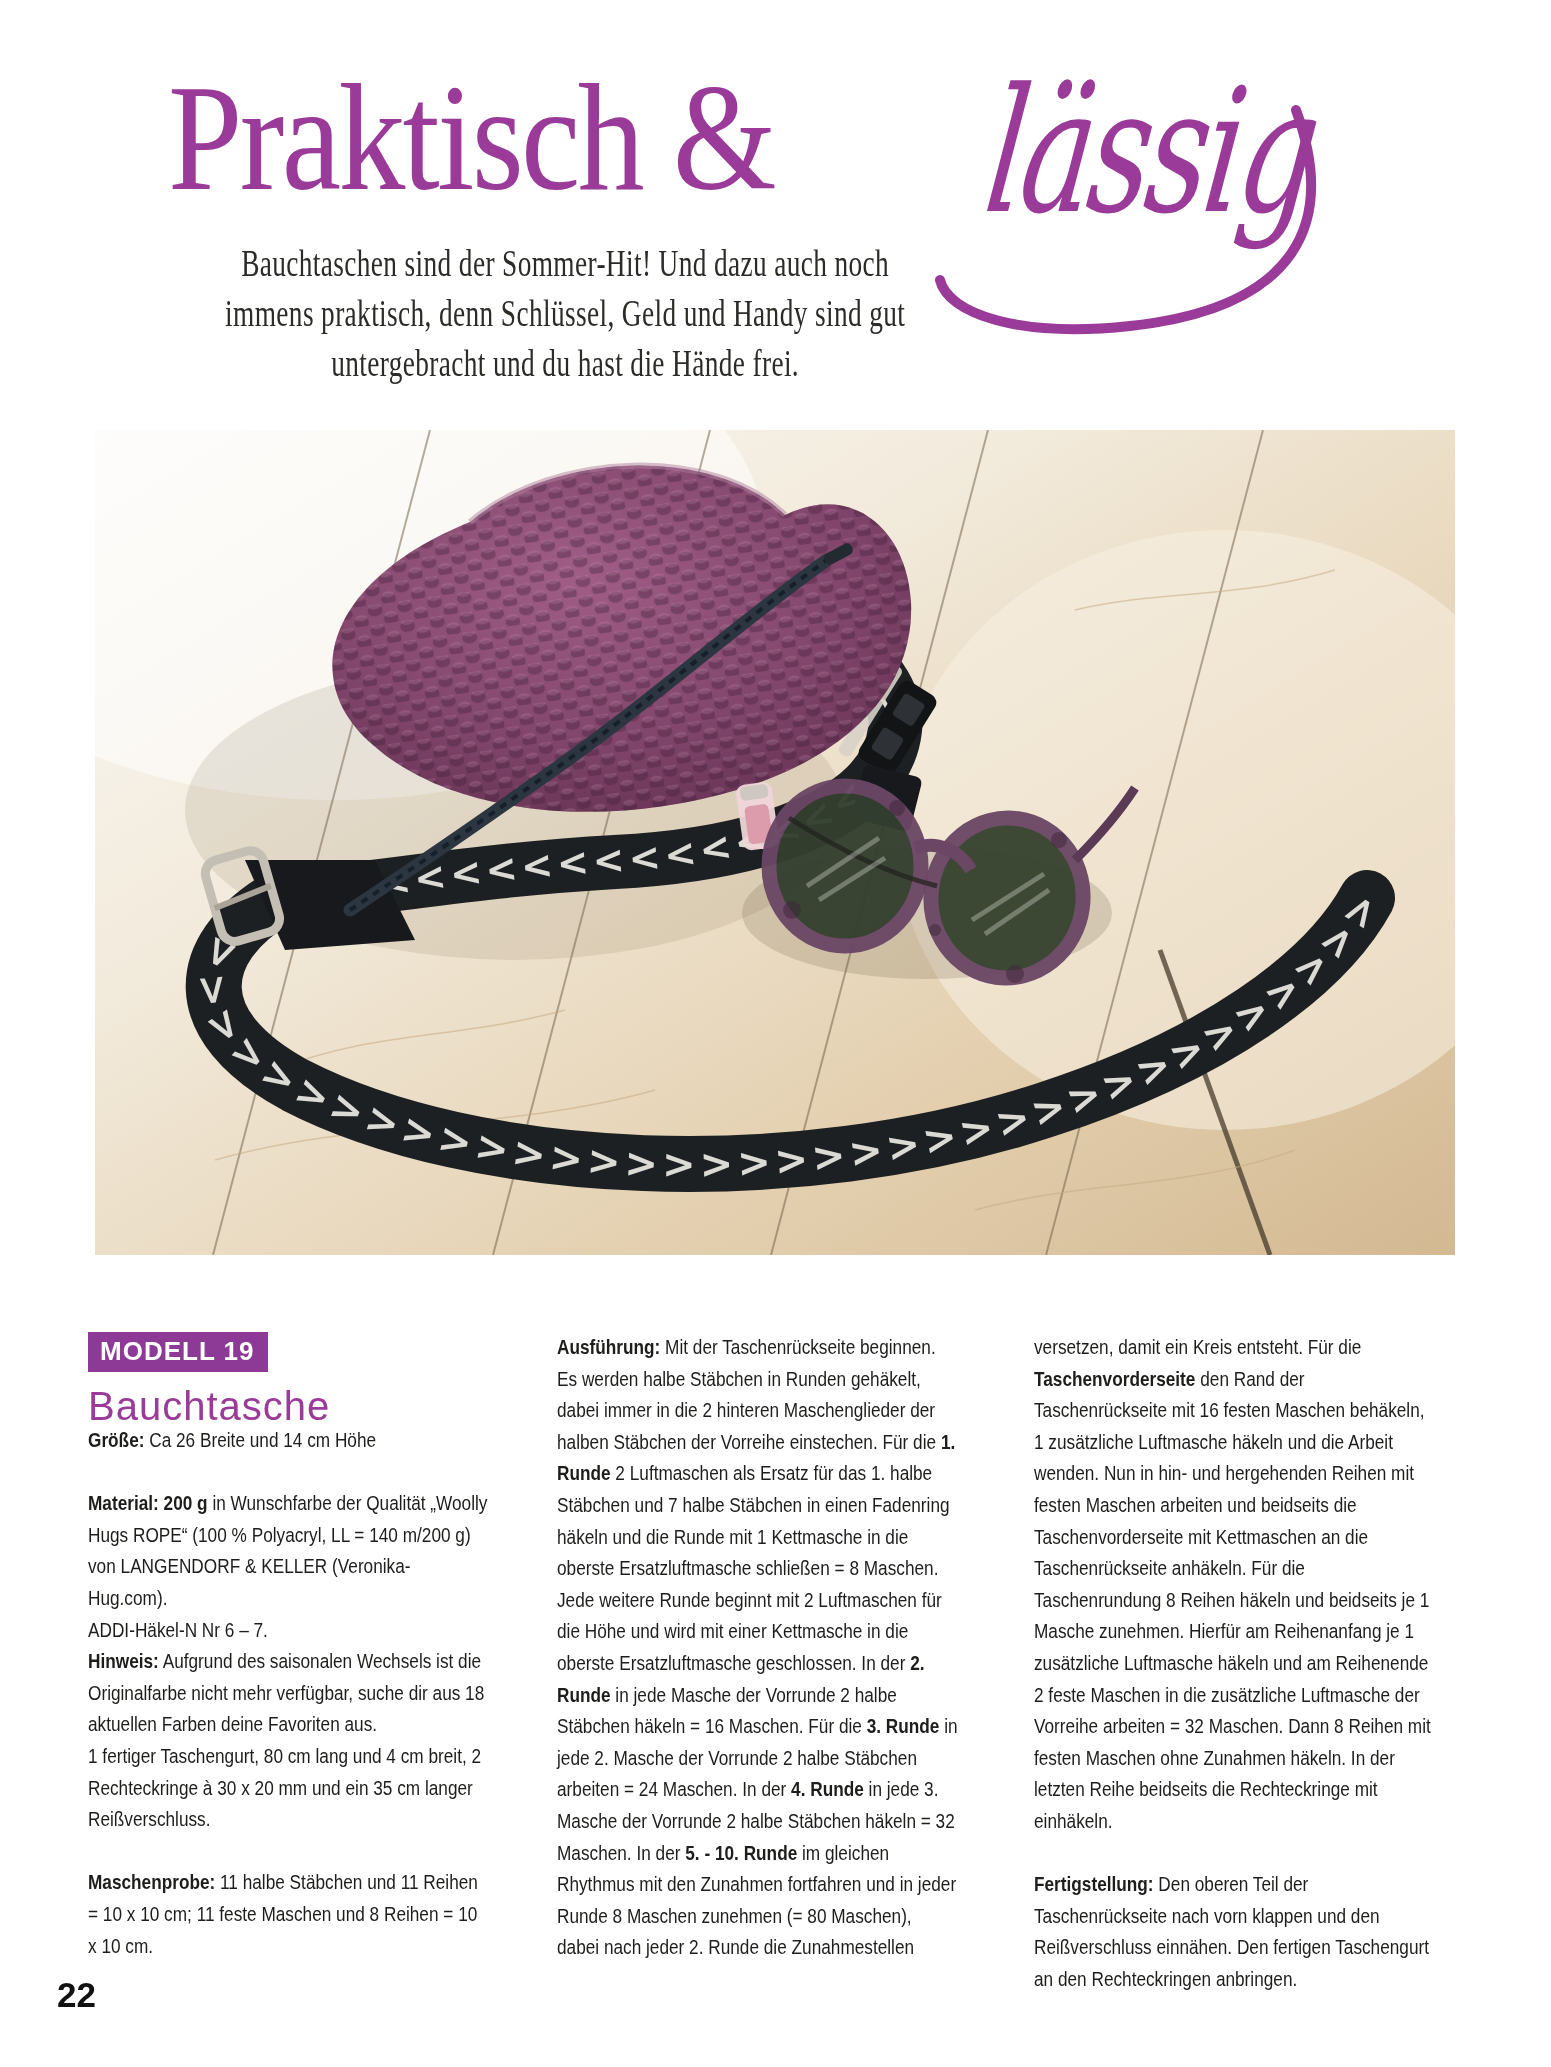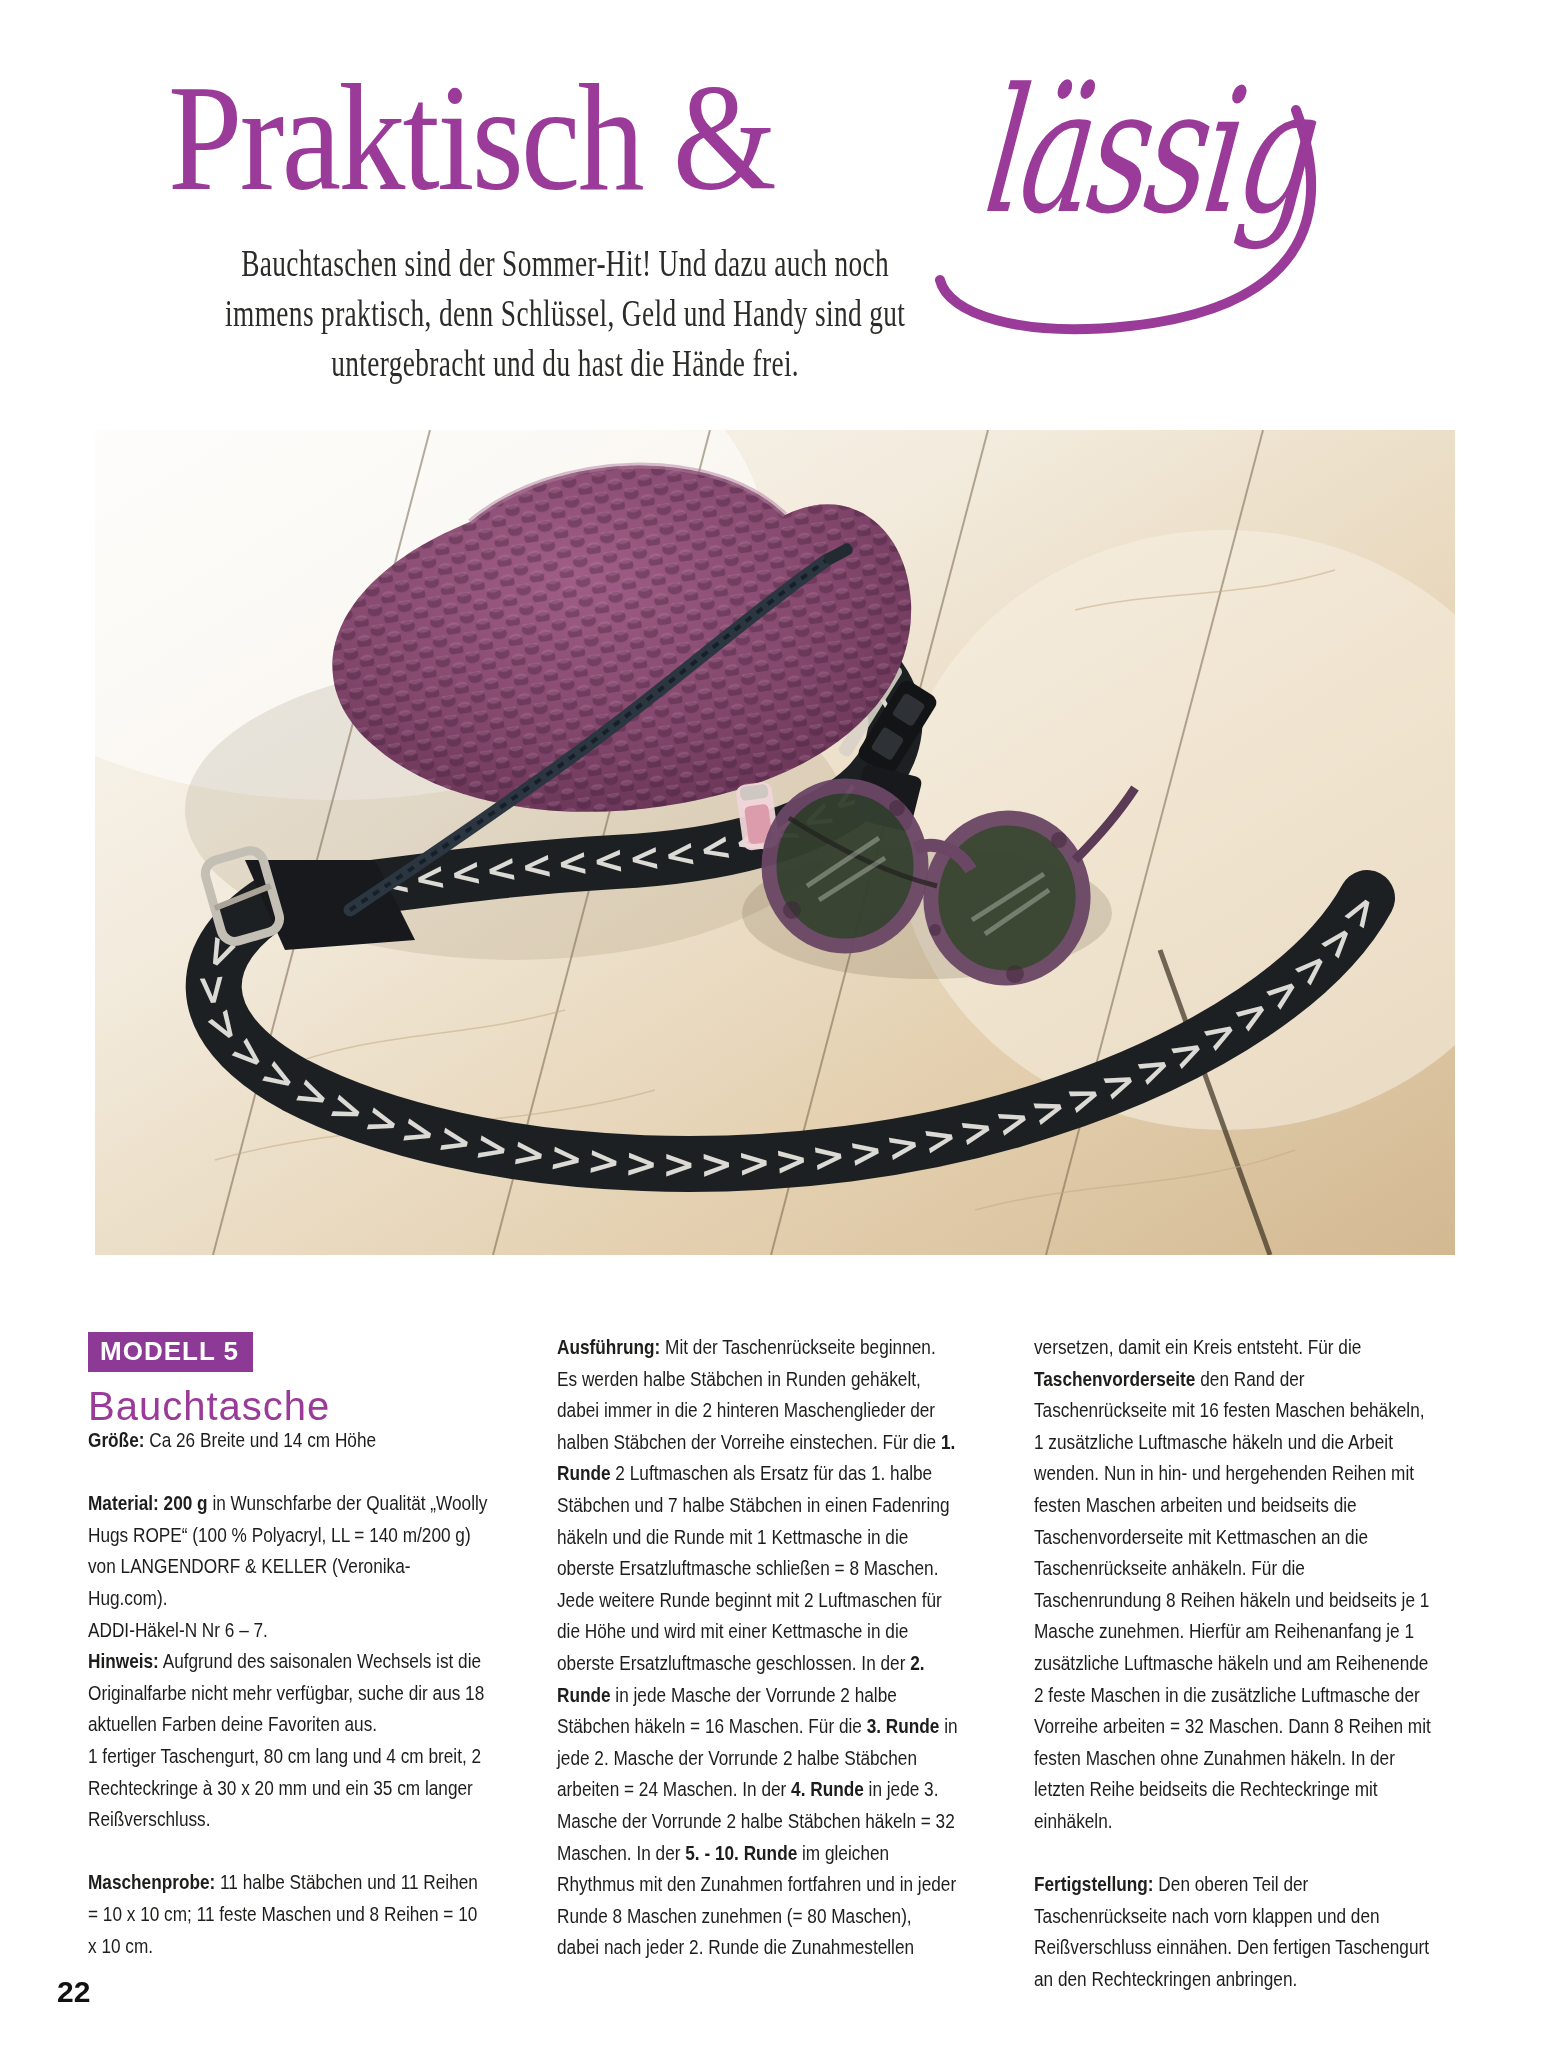--- a/index.html
+++ b/index.html
@@ -90,21 +90,21 @@
   .col p { margin:0; }
   .col b { font-weight:700; }
   .gap-before { margin-top:31.6px !important; }
 
   .col1 { left:88px;  top:1424px; }
   .col2 { left:557px; top:1331px; }
   .col3 { left:1034px; top:1331px; }
 
   .pageno {
     position:absolute; left:57px; top:1975px;
-    font-size:30px; font-weight:700; color:#111;
+    font-size:35px; font-weight:700; color:#111;
   }
 </style>
 </head>
 <body>
 
 <div>
   <div class="title-main">Praktisch &amp;</div>
   <div class="title-script">lässig</div>
   <svg class="title-swash" width="1551" height="400">
     <path d="M 1296,110 C 1338,225 1295,308 1130,326 C 1020,338 948,314 940,280" fill="none" style="stroke:var(--accent,#9a3a99)" stroke-width="10" stroke-linecap="round"></path>
@@ -227,21 +227,21 @@
         <path d="M 50,108 L 122,60"></path>
           <path d="M 62,122 L 128,80"></path>
         <path d="M 215,142 L 287,96"></path>
           <path d="M 228,156 L 292,112"></path>
       </g>
     </g>
   </svg>
 </figure>
 
 <div class="col1-head">
-  <div class="badge">MODELL 5</div>
+  <div class="badge">MODELL 19</div>
   <h1 class="heading">Bauchtasche</h1>
 </div>
 
 <section class="col col1">
   <p><b>Größe:</b><span> Ca 26 Breite und 14 cm Höhe</span></p>
   <p class="gap-before"><b>Material: 200 g</b><span> in Wunschfarbe der Qualität „Woolly Hugs ROPE“ (100 % Polyacryl, LL = 140 m/200 g) von LANGENDORF &amp; KELLER (Veronika-Hug.com).</span></p>
   <p><span>ADDI-Häkel-N Nr 6 – 7.</span></p>
   <p><b>Hinweis:</b><span> Aufgrund des saisonalen Wechsels ist die Originalfarbe nicht mehr verfügbar, suche dir aus 18 aktuellen Farben deine Favoriten aus.</span></p>
   <p><span>1 fertiger Taschengurt, 80 cm lang und 4 cm breit, 2 Rechteckringe à 30 x 20 mm und ein 35 cm langer Reißverschluss.</span></p>
   <p class="gap-before"><b>Maschenprobe:</b><span> 11 halbe Stäbchen und 11 Reihen = 10 x 10 cm; 11 feste Maschen und 8 Reihen = 10 x 10 cm.</span></p>

